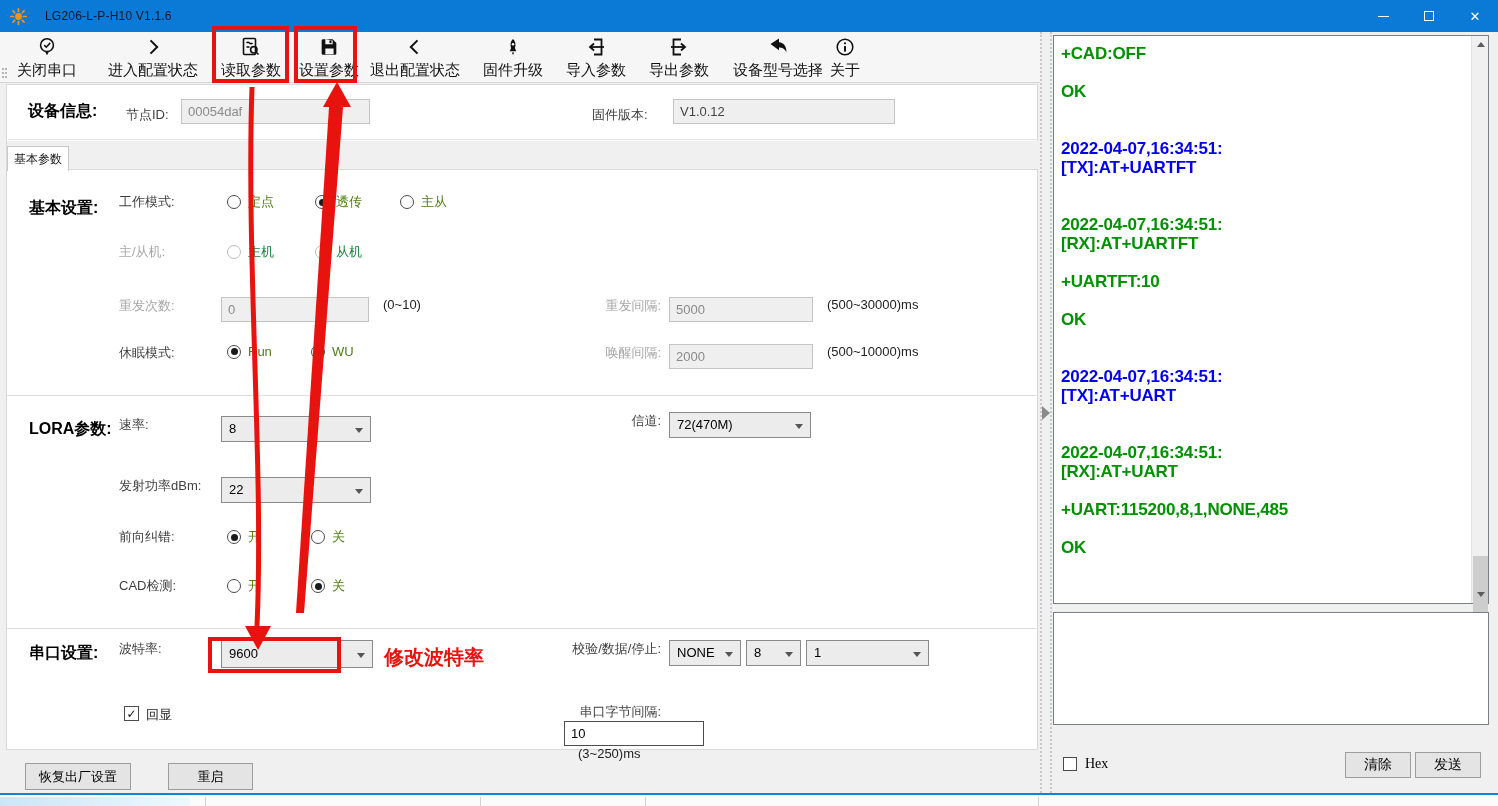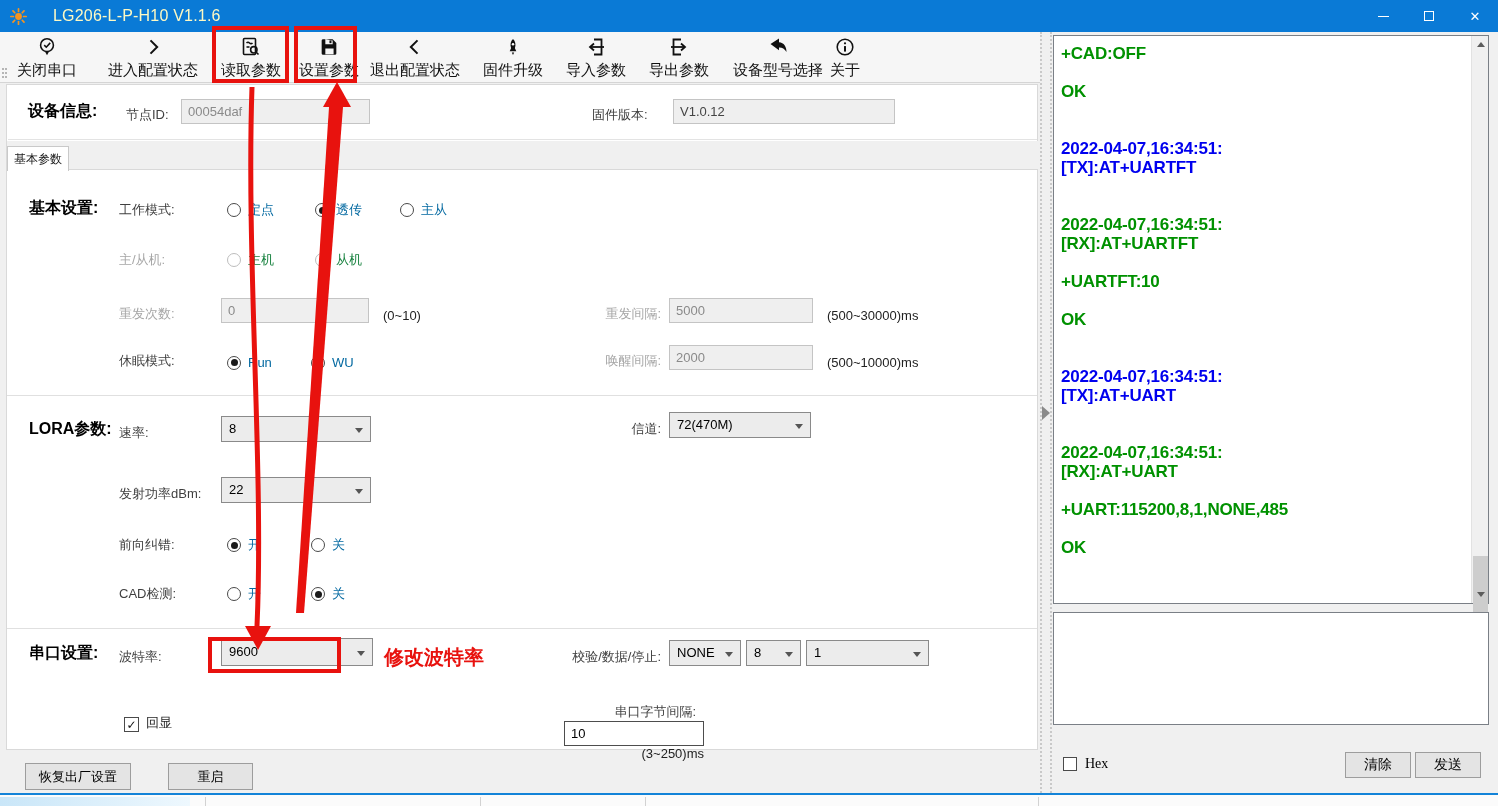--- a/index.html
+++ b/index.html
@@ -6,21 +6,21 @@
     --red:#e8120e; --lg:#009100; --lb:#0000ee; --tb:#0a7ad6;
   }
   *{margin:0;padding:0;box-sizing:border-box;}
   html,body{width:1498px;height:806px;}
   body{font-family:"Liberation Sans","DejaVu Sans",sans-serif;background:#f0f0f0;position:relative;overflow:hidden;color:#1a1a1a;}
   .abs{position:absolute;}
 
   
   .titlebar{position:absolute;left:0;top:0;width:1498px;height:32px;background:var(--tb);display:flex;align-items:center;}
   .titlebar .logo{margin-left:10px;width:17px;height:17px;}
-  .titlebar .ttext{color:#fef9c3;font-size:16px;margin-left:26px;letter-spacing:.2px;}
+  .titlebar .ttext{color:#0f172a;font-size:12px;margin-left:18px;letter-spacing:.2px;}
   .wbtns{position:absolute;right:0;top:0;height:32px;display:flex;}
   .wbtn{width:46px;height:32px;display:flex;align-items:center;justify-content:center;color:#fff;font-size:13px;}
   .wbtn .minline{width:11px;height:1px;background:#fff;}
   .wbtn .maxbox{width:10px;height:10px;border:1px solid #fff;}
 
   
   .toolbar{position:absolute;left:0;top:32px;width:1042px;height:51px;background:#f6f6f6;border-bottom:1px solid #d5d5d5;}
   .tgrip{position:absolute;left:2px;top:36px;bottom:4px;width:5px;border-left:2px dotted #b5b5b5;border-right:2px dotted #b5b5b5;}
   .titem{position:absolute;top:35px;text-align:center;cursor:default;}
   .titem .ticon{display:block;height:26px;line-height:24px;}
@@ -28,39 +28,39 @@
   .tcaret{position:absolute;width:0;height:0;border-left:4px solid transparent;border-right:4px solid transparent;border-top:5px solid #222;}
 
   
   .panel{position:absolute;left:6px;top:84px;width:1032px;height:666px;background:#fff;border:1px solid #d9d9d9;}
   .devbox{position:absolute;left:1px;top:3px;width:1029px;height:52px;background:#fff;border-bottom:1px solid #e3e3e3;padding-left:32px;}
   .tabstrip{position:absolute;left:0;top:56px;width:1031px;height:29px;background:#f0f0f0;border-bottom:1px solid #d9d9d9;}
   .tab{position:absolute;left:0;top:5px;width:62px;height:25px;background:#fff;border:1px solid #c9c9c9;border-bottom:none;font-size:12px;display:flex;align-items:center;justify-content:center;}
   .sep{position:absolute;left:0;width:1030px;height:1px;background:#e0e0e0;}
 
   .sect{position:absolute;font-size:16px;font-weight:bold;color:#000;white-space:nowrap;}
-  .row{position:absolute;display:flex;align-items:flex-end;height:26px;}
+  .row{position:absolute;display:flex;align-items:flex-start;height:26px;}
   .flabel{font-size:13px;color:#3f3f3f;white-space:nowrap;}
   .flabel.dis{color:#a6a6a6;}
   .lw{width:102px;}
   .rw{width:97px;text-align:right;margin-right:8px;}
   .hint{font-size:13px;color:#222;margin-left:14px;white-space:nowrap;}
 
   .tinput{height:25px;border:1px solid #c4c4c4;background:#efefef;color:#8a8a8a;font-size:13px;padding:0 6px;line-height:23px;}
   .tinput.en{background:#fff;border:1px solid #4d4d4d;color:#000;}
   .combo{position:relative;height:26px;background:#ececec;border:1px solid #8a8a8a;font-size:13px;color:#000;line-height:24px;padding:0 20px 0 7px;}
   .combo .chev{position:absolute;right:7px;top:11px;width:0;height:0;border-left:4px solid transparent;border-right:4px solid transparent;border-top:5px solid #555;}
 
   .radio{display:inline-flex;align-items:center;}
   .rc{width:14px;height:14px;border:1px solid #4a4a4a;border-radius:50%;background:#fff;display:inline-flex;align-items:center;justify-content:center;}
   .rc .dot{width:7px;height:7px;border-radius:50%;background:transparent;}
   .rc.sel .dot{background:#1a1a1a;}
   .radio.dis .rc{border-color:#bdbdbd;}
   .radio.dis .rc.sel .dot{background:#bdbdbd;}
-  .rlabel{font-size:13px;color:#0369a1;margin-left:7px;}
+  .rlabel{font-size:13px;color:#4d7c0f;margin-left:7px;}
   .radio.dis .rlabel{color:#15803d;}
 
   .cbox{width:15px;height:15px;border:1px solid #4a4a4a;background:#fff;display:inline-flex;align-items:center;justify-content:center;font-size:12px;color:#111;}
   .cblabel{font-size:13px;margin-left:7px;color:#1f1f1f;}
 
   .pushbtn{position:absolute;background:#e4e4e4;border:1px solid #9d9d9d;font-size:13px;display:flex;align-items:center;justify-content:center;font-family:inherit;}
 
   
   .splitter{position:absolute;left:1040px;top:32px;width:12px;height:761px;background:#f0f0f0;border-left:2px dotted #c9c9c9;border-right:2px dotted #c9c9c9;}
   .splitarrow{position:absolute;left:1042px;top:406px;width:0;height:0;border-top:7px solid transparent;border-bottom:7px solid transparent;border-left:8px solid #8a8a8a;}

